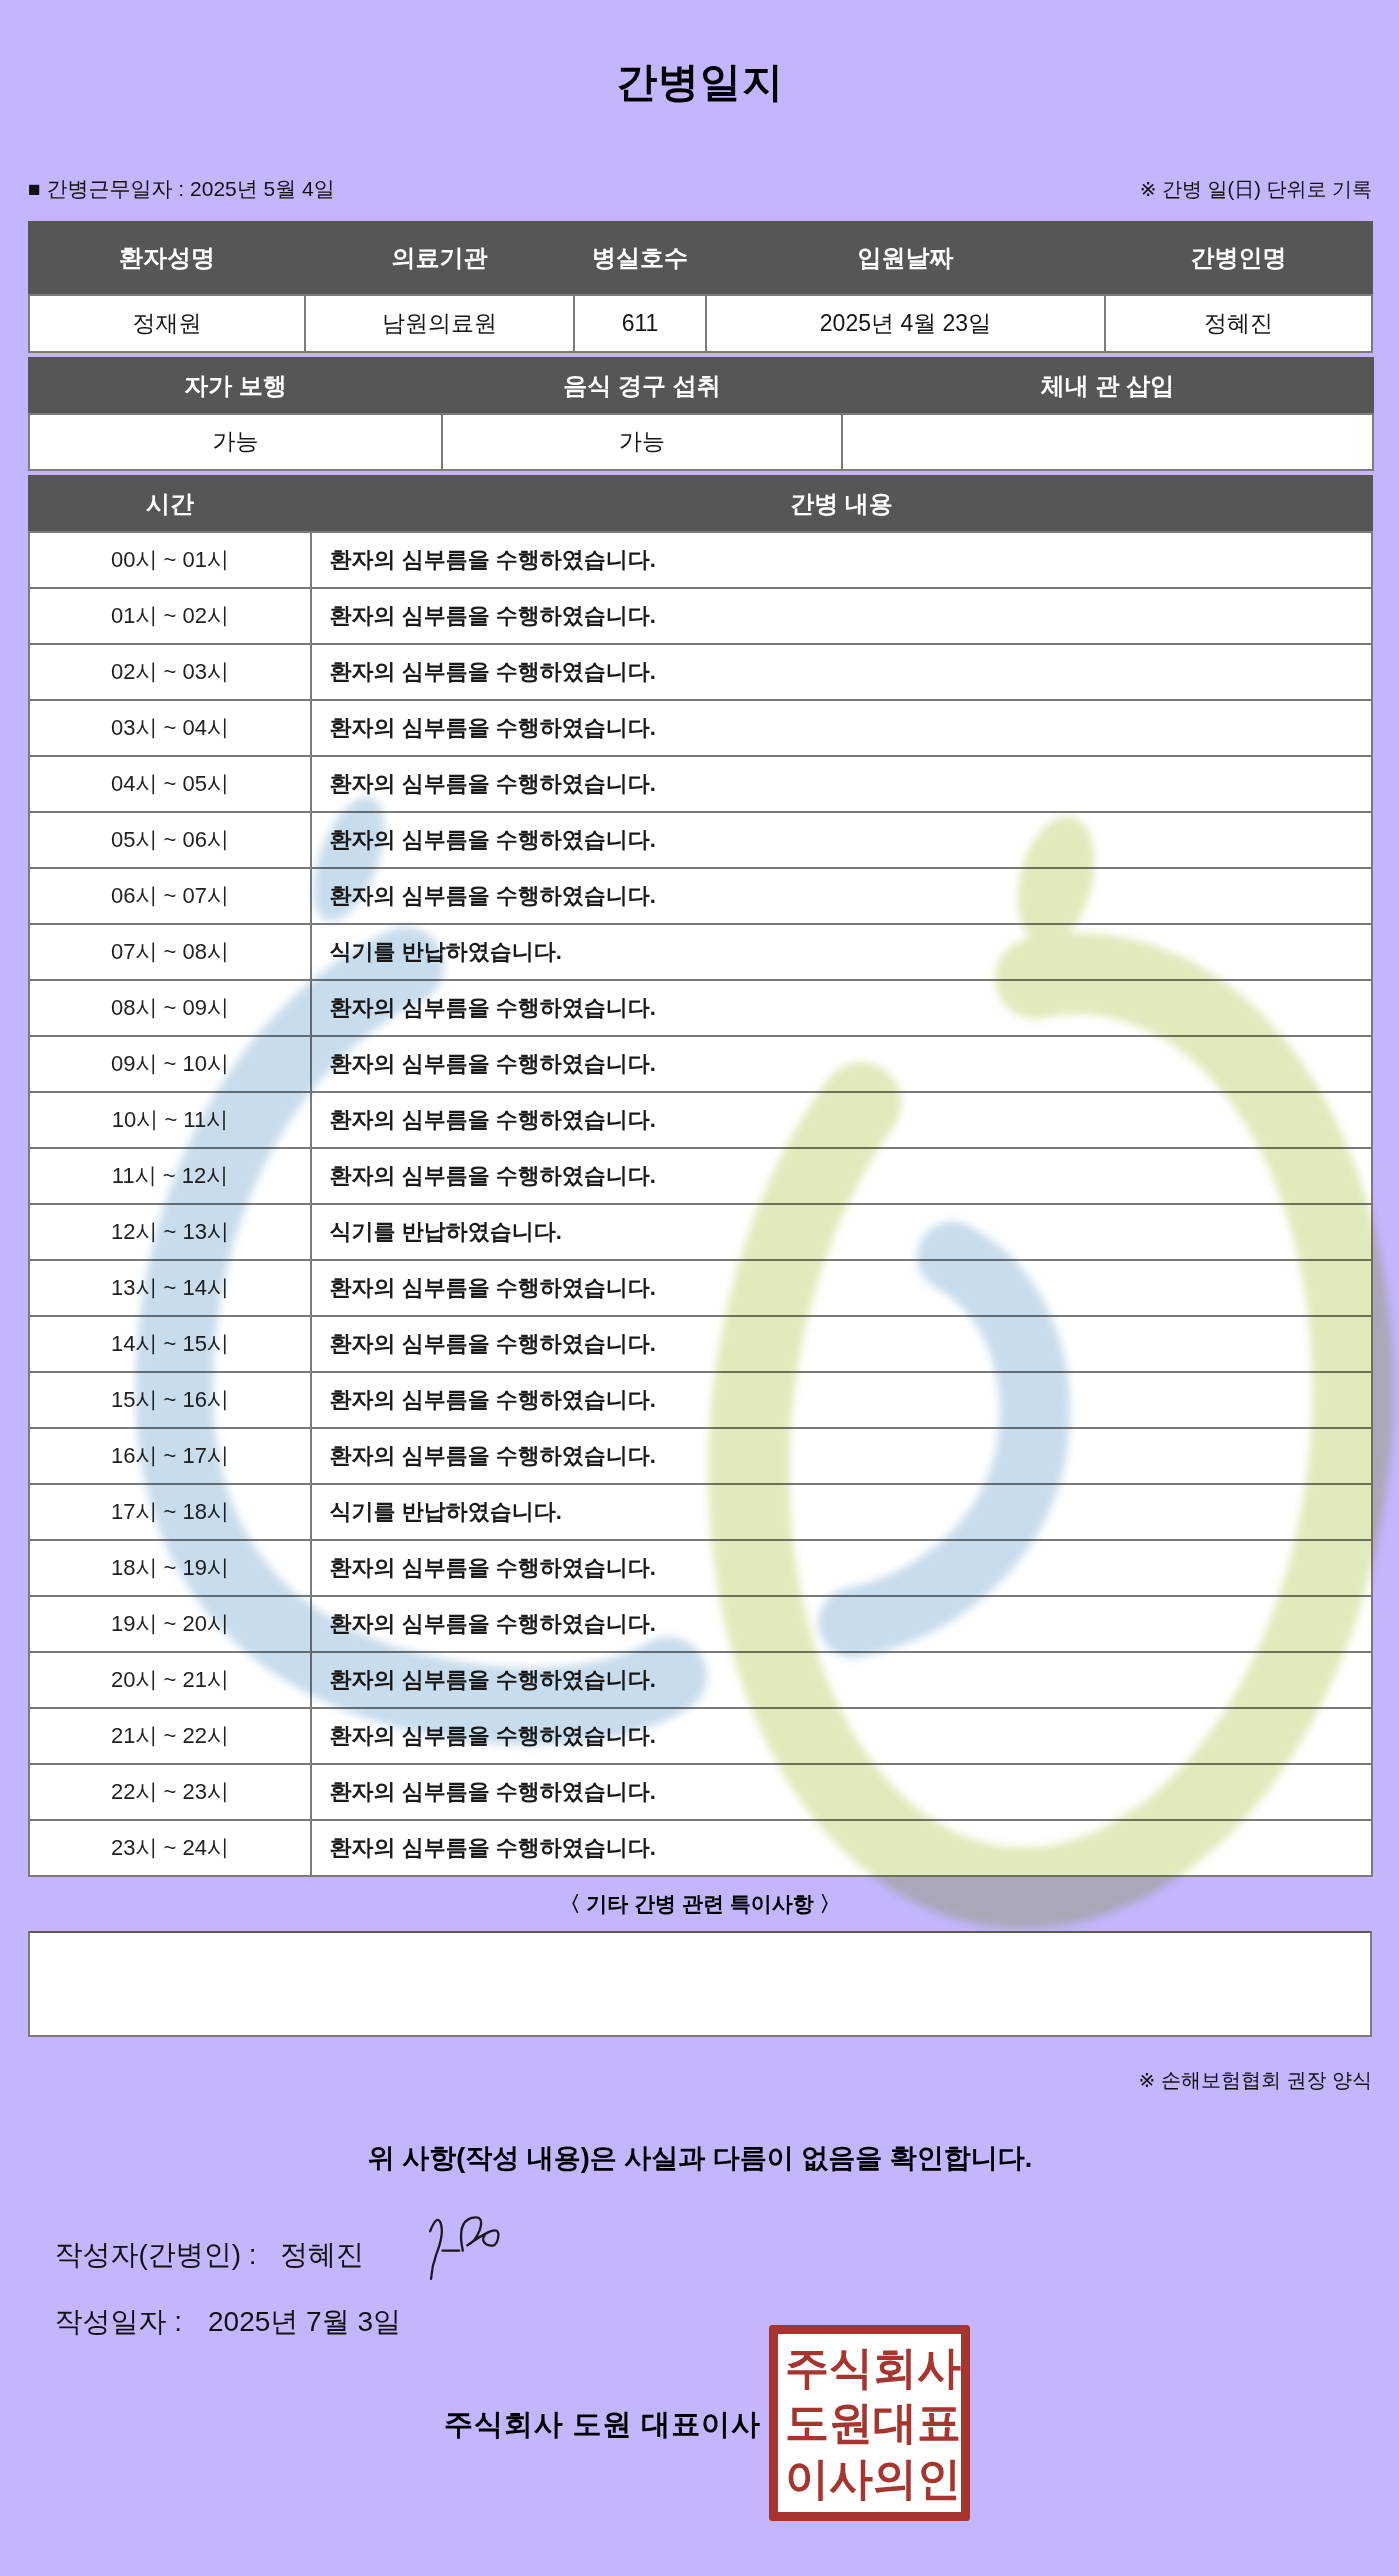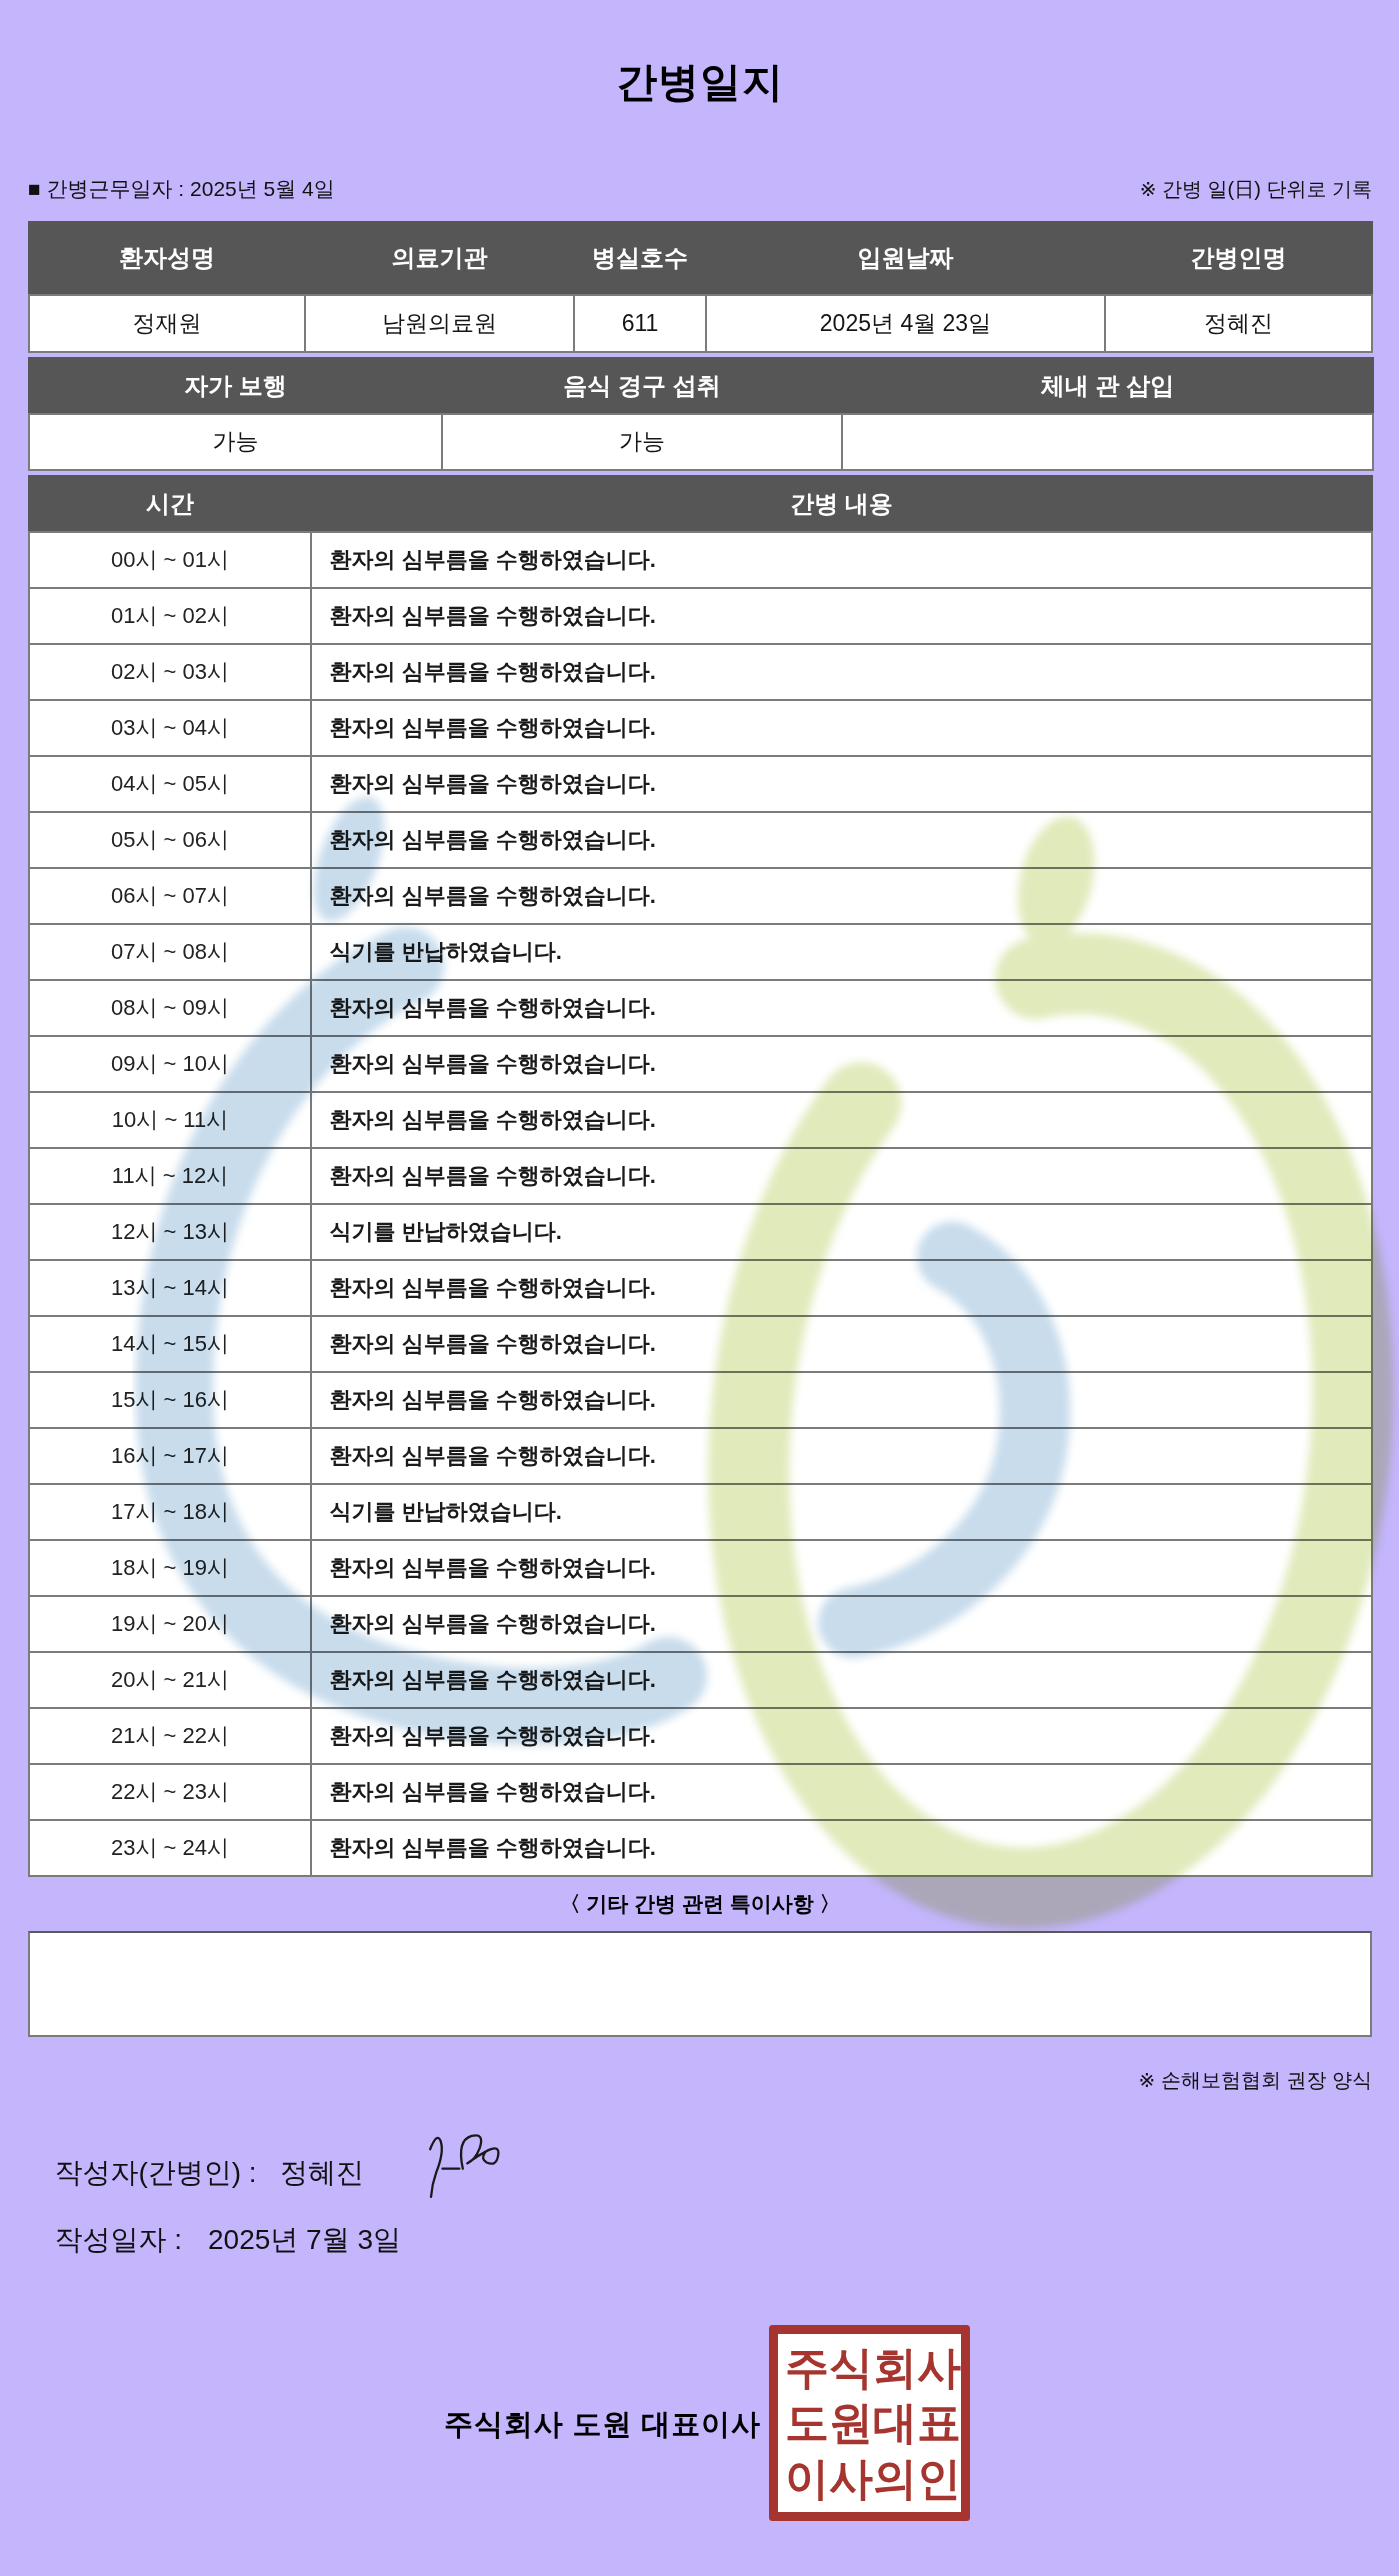--- a/index.html
+++ b/index.html
@@ -316,20 +316,21 @@
             <td class="care-time">23시 ~ 24시</td>
             <td class="care-content">환자의 심부름을 수행하였습니다.</td>
           </tr>
         </tbody>
     </table>
 
     <div class="extra-heading">〈 기타 간병 관련 특이사항 〉</div>
     <div class="extra-box"></div>
     <div class="form-note">※ 손해보험협회 권장 양식</div>
 
+    <div class="confirm">위 사항(작성 내용)은 사실과 다름이 없음을 확인합니다.</div>
 
     <div class="writer-line">
       <span class="writer-label">작성자(간병인) :</span>
       <span class="writer-name">정혜진</span>
       <svg class="signature" viewBox="0 0 120 86" aria-hidden="true">
         <g fill="none" stroke="#1a1a1a" stroke-width="2.6" stroke-linecap="round" stroke-linejoin="round">
           <path d="M 16 24 Q 24 4 28 15 Q 32 27 23 50 Q 18 64 17 78"></path>
           <path d="M 30 46 L 49 46"></path>
           <path d="M 53 46 Q 46 14 63 9 Q 78 5 72 23 Q 67 36 58 40 Q 70 31 82 25 Q 95 19 93 31 Q 91 44 80 39 Q 73 35 78 28"></path>
         </g>

